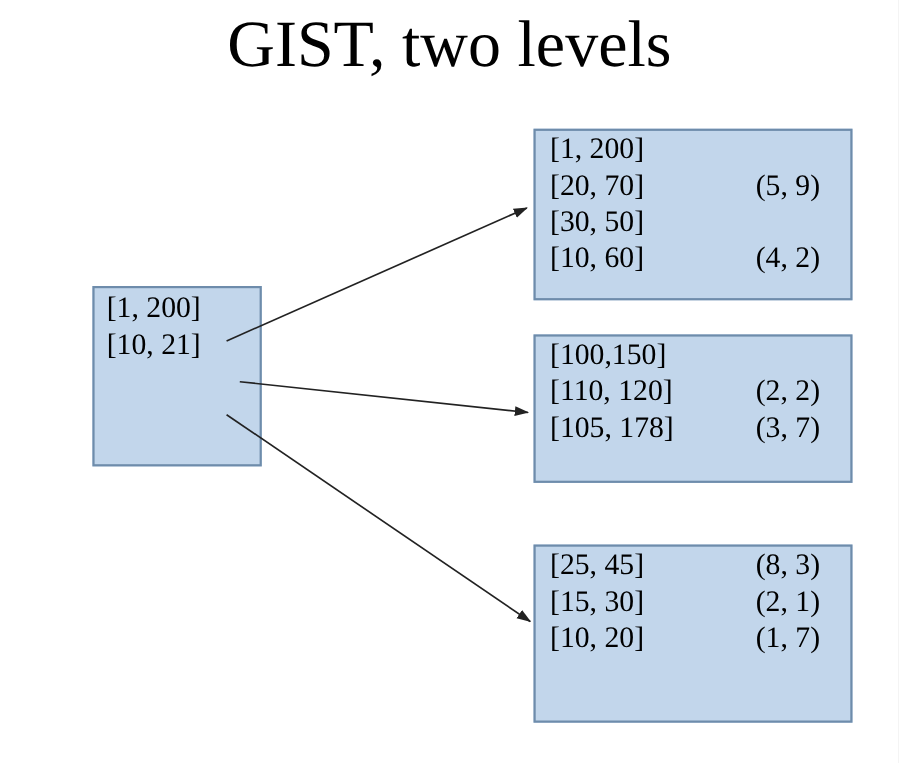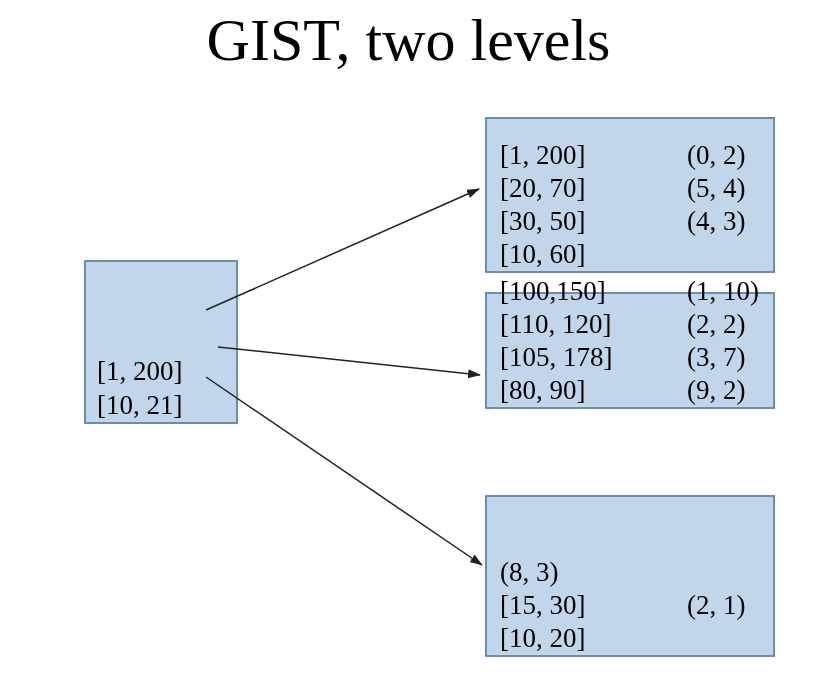--- a/index.html
+++ b/index.html
@@ -31,39 +31,39 @@
     line-height: 72px;
     font-weight: 400;
     white-space: nowrap;
   }
   .node {
     position: absolute;
     background: var(--node-fill);
     border: 2px solid var(--node-border);
     display: flex;
     flex-direction: column;
-    justify-content: flex-end;
+    justify-content: flex-start;
     font-size: 27px;
     line-height: 33px;
   }
   .node.root {
     left: 84px;
     top: 260px;
     width: 154px;
     height: 164px;
     padding-left: 11px;
     line-height: 34px;
   }
   .node.leaf {
     left: 485px;
     width: 290px;
     padding: 0 13px;
   }
   .leaf-1 { top: 117px; height: 156px; }
-  .leaf-2 { top: 292px; height: 117px; }
+  .leaf-2 { top: 304px; height: 135px; }
   .leaf-3 { top: 495px; height: 162px; }
   .row { display: flex; }
   .range { width: 187px; flex: 0 0 187px; }
   .pointer { flex: 1; }
   .arrows {
     position: absolute;
     left: 0;
     top: 0;
     width: 817px;
     height: 697px;
@@ -82,64 +82,60 @@
   <div class="title">GIST, two levels</div>
 
   <div class="node root">
     <div class="entry">[1, 200]</div>
     <div class="entry">[10, 21]</div>
   </div>
 
   <div class="node leaf leaf-1">
     <div class="row">
       <span class="range">[1, 200]</span>
-      <span class="pointer">(0, 2)</span>
     </div>
     <div class="row">
       <span class="range">[20, 70]</span>
-      <span class="pointer">(5, 4)</span>
+      <span class="pointer">(5, 9)</span>
     </div>
     <div class="row">
       <span class="range">[30, 50]</span>
-      <span class="pointer">(4, 3)</span>
     </div>
     <div class="row">
       <span class="range">[10, 60]</span>
+      <span class="pointer">(4, 2)</span>
     </div>
   </div>
 
   <div class="node leaf leaf-2">
     <div class="row">
       <span class="range">[100,150]</span>
-      <span class="pointer">(1, 10)</span>
     </div>
     <div class="row">
       <span class="range">[110, 120]</span>
       <span class="pointer">(2, 2)</span>
     </div>
     <div class="row">
       <span class="range">[105, 178]</span>
       <span class="pointer">(3, 7)</span>
     </div>
-    <div class="row">
-      <span class="range">[80, 90]</span>
-      <span class="pointer">(9, 2)</span>
-    </div>
   </div>
 
   <div class="node leaf leaf-3">
     <div class="row">
+      <span class="range">[25, 45]</span>
       <span class="pointer">(8, 3)</span>
     </div>
     <div class="row">
       <span class="range">[15, 30]</span>
       <span class="pointer">(2, 1)</span>
     </div>
     <div class="row">
       <span class="range">[10, 20]</span>
+      <span class="pointer">(1, 7)</span>
     </div>
   </div>
 
   <svg class="arrows" viewBox="0 0 817 697" xmlns="http://www.w3.org/2000/svg">
     <defs>
       <marker id="ah" markerUnits="userSpaceOnUse" markerWidth="15" markerHeight="11" refX="12" refY="4.5" orient="auto">
         <path d="M0,0 L13,4.5 L0,9 Z" fill="#222222"></path>
       </marker>
     </defs>
     <line x1="206" y1="310" x2="479" y2="189" marker-end="url(#ah)"></line>

